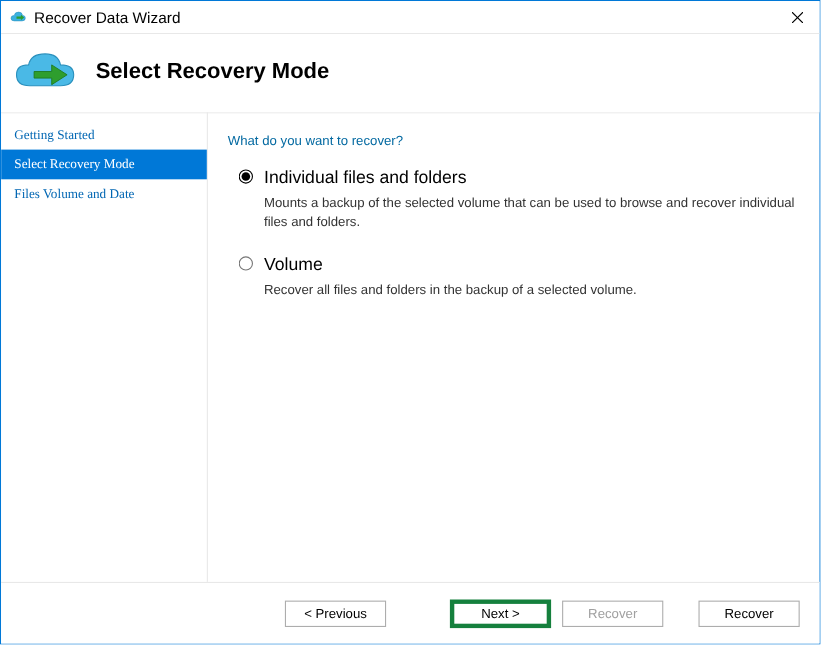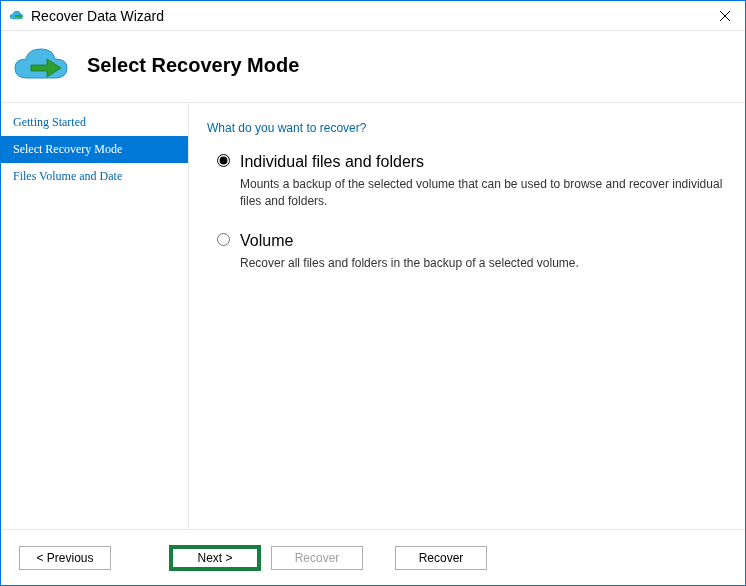--- a/index.html
+++ b/index.html
@@ -134,20 +134,21 @@
     .option-desc {
       font-size: 12px;
       color: #333;
       line-height: 1.4;
     }
     .footer {
       height: 56px;
       border-top: 1px solid #e8e8e8;
       display: flex;
       align-items: center;
+      justify-content: flex-end;
       padding: 0 18px;
       gap: 10px;
       background: #fff;
     }
     .btn {
       min-width: 92px;
       height: 24px;
       font-size: 12px;
       font-family: inherit;
       background: #fff;

